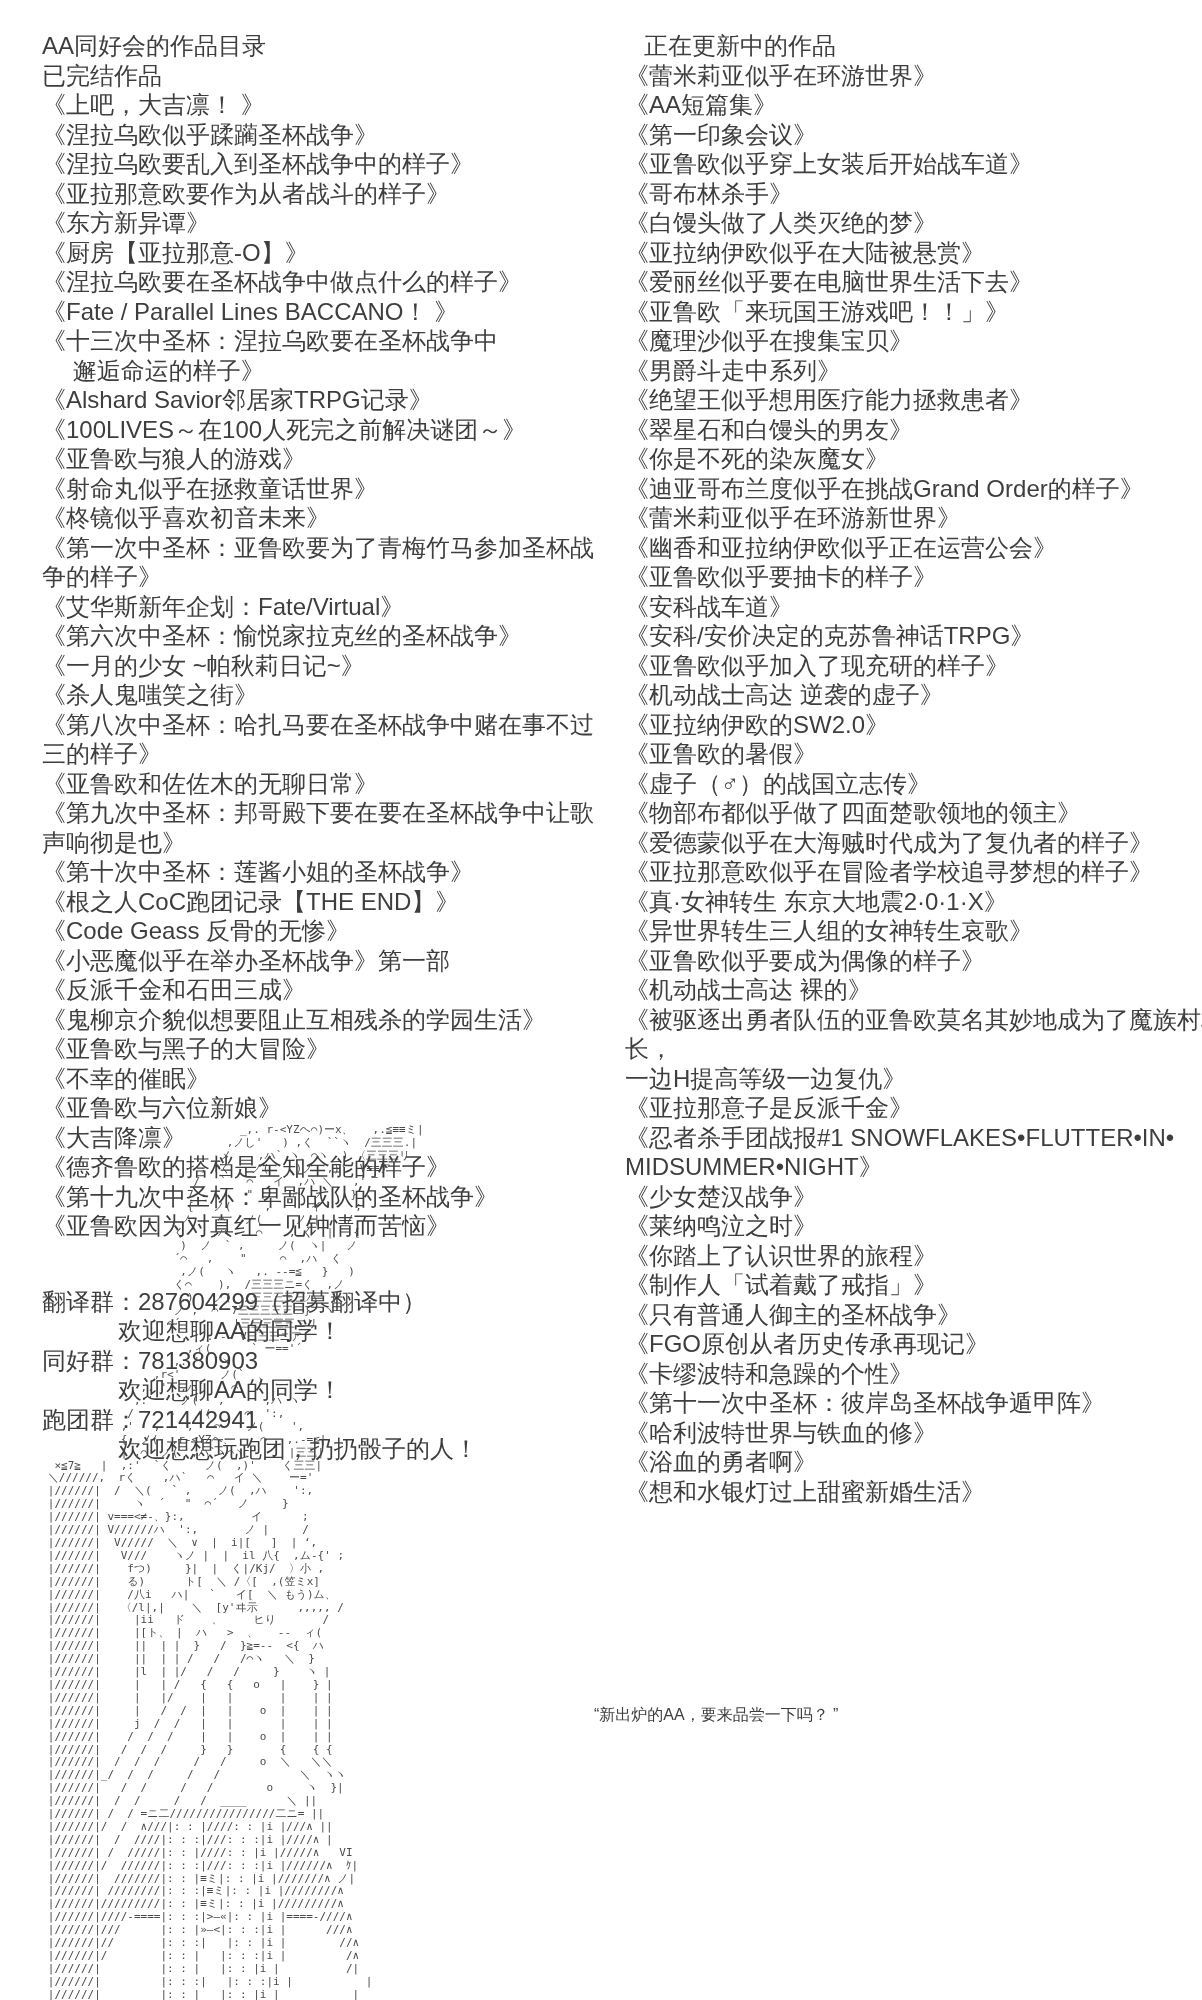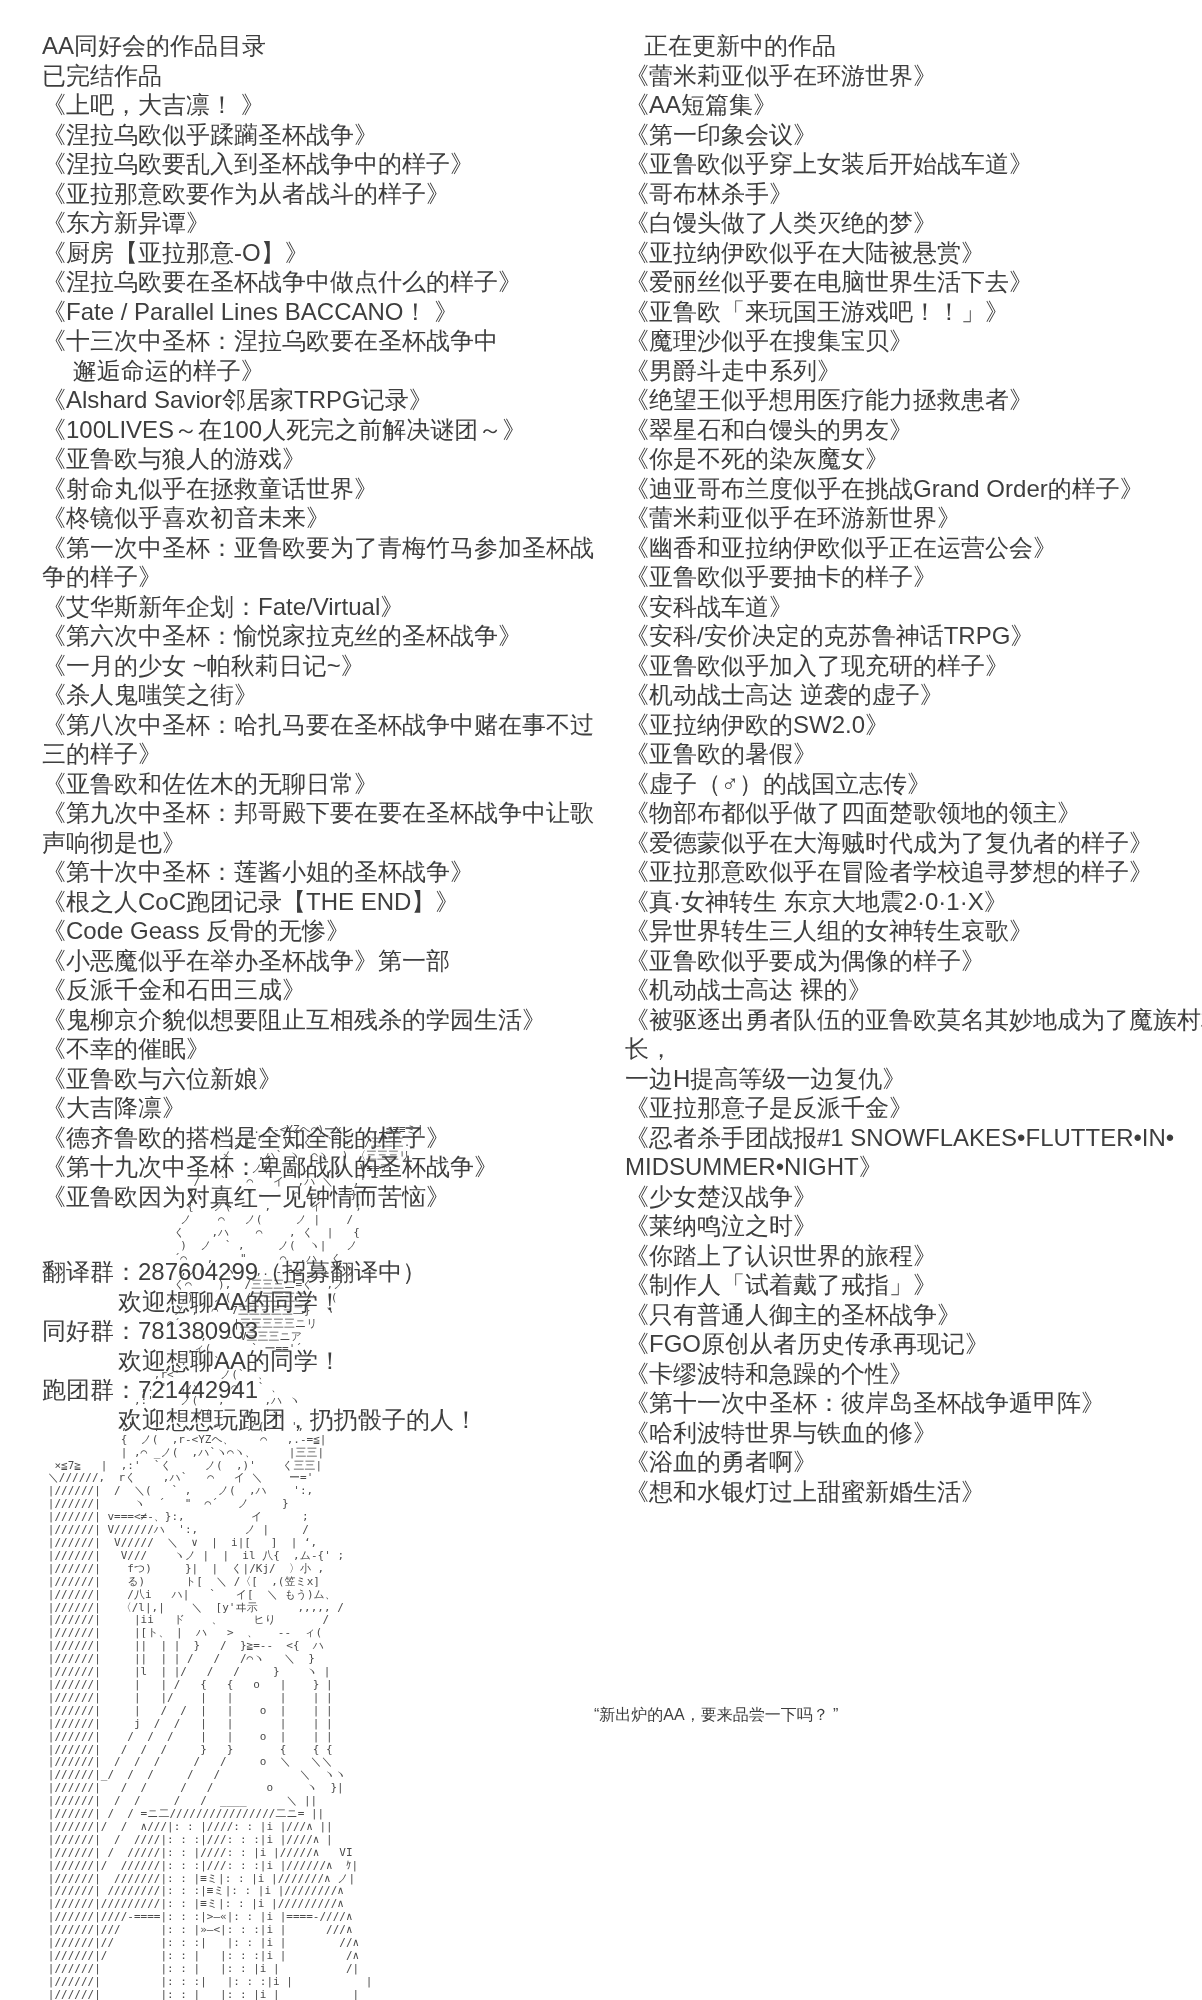--- a/index.html
+++ b/index.html
@@ -52,20 +52,21 @@
         <li class="work">《杀人鬼嗤笑之街》</li>
         <li class="work">《第八次中圣杯：哈扎马要在圣杯战争中赌在事不过三的样子》</li>
         <li class="work">《亚鲁欧和佐佐木的无聊日常》</li>
         <li class="work">《第九次中圣杯：邦哥殿下要在要在圣杯战争中让歌声响彻是也》</li>
         <li class="work">《第十次中圣杯：莲酱小姐的圣杯战争》</li>
         <li class="work">《根之人CoC跑团记录【THE END】》</li>
         <li class="work">《Code Geass 反骨的无惨》</li>
         <li class="work">《小恶魔似乎在举办圣杯战争》第一部</li>
         <li class="work">《反派千金和石田三成》</li>
         <li class="work">《鬼柳京介貌似想要阻止互相残杀的学园生活》</li>
+        <li class="work">《亚鲁欧与黑子的大冒险》</li>
         <li class="work">《不幸的催眠》</li>
         <li class="work">《亚鲁欧与六位新娘》</li>
         <li class="work">《大吉降凛》</li>
         <li class="work">《德齐鲁欧的搭档是全知全能的样子》</li>
         <li class="work">《第十九次中圣杯：卑鄙战队的圣杯战争》</li>
         <li class="work">《亚鲁欧因为对真红一见钟情而苦恼》</li>
       </ul>
 
     <div class="groups">
       <div class="group">

